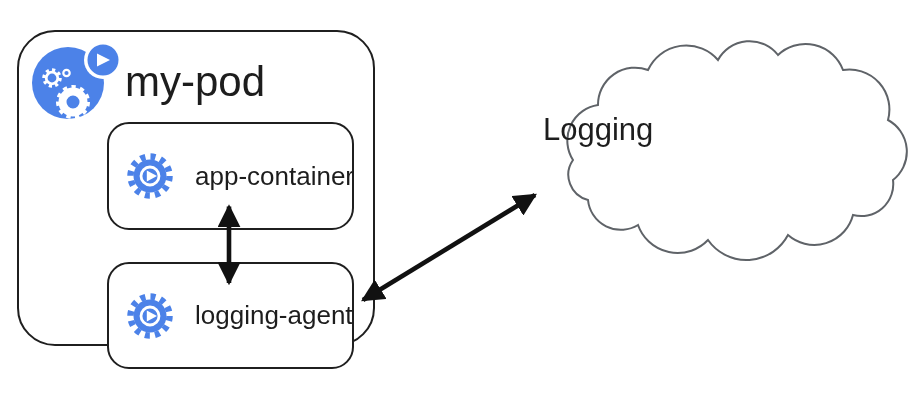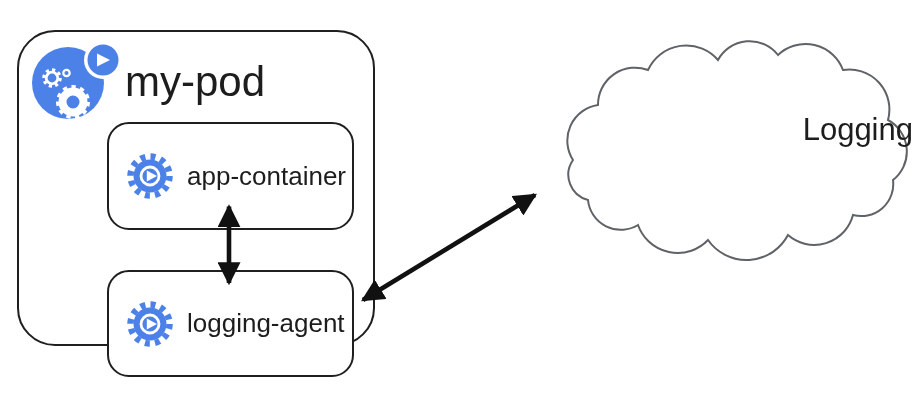--- a/index.html
+++ b/index.html
@@ -37,24 +37,24 @@
     position: absolute;
     left: 88px;
     width: 247px; height: 108px;
     border: 2.5px solid #1f1f1f;
     border-radius: 22px;
     background: #ffffff;
     box-sizing: border-box;
     display: flex;
     align-items: center;
     padding-left: 16px;
-    gap: 12px;
+    gap: 20px;
   }
   .container-box.app { top: 90px; }
-  .container-box.log { top: 238px; height: 107px; }
+  .container-box.log { top: 230px; height: 107px; }
   .container-icon-svg { width: 50px; height: 50px; flex: 0 0 auto; }
   .container-label {
     font-size: 26px;
     color: #1d1d1d;
     white-space: nowrap;
   }
   .arrows-layer {
     position: absolute;
     left: 0; top: 0;
     width: 918px; height: 408px;
@@ -69,21 +69,21 @@
     position: absolute;
     left: 0; top: 0;
     width: 370px; height: 258px;
   }
   .cloud-label {
     position: absolute;
     left: 0; top: 0;
     width: 370px; height: 258px;
     display: flex;
     flex-direction: column;
-    align-items: flex-end;
+    align-items: flex-start;
     justify-content: center;
     transform: translateY(-9px);
     font-size: 31px;
     line-height: 38px;
     color: #1d1d1d;
     text-align: center;
   }
 </style>
 </head>
 <body>

